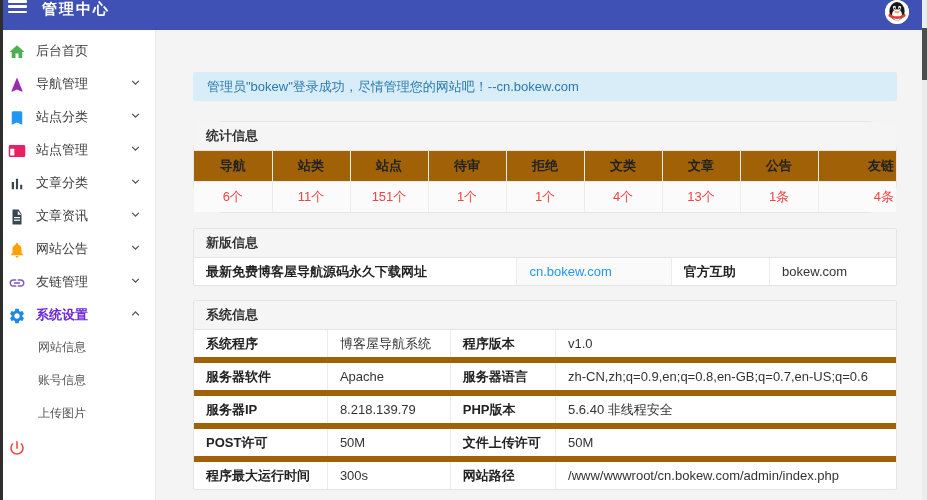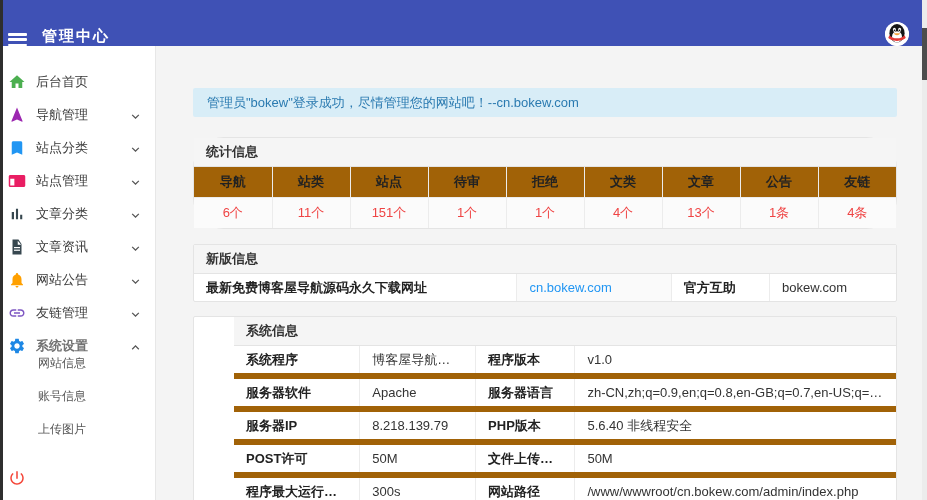--- a/index.html
+++ b/index.html
@@ -1,51 +1,51 @@
 <!DOCTYPE html>
 <html><head>
 <meta charset="utf-8">
 <style>
   * { margin:0; padding:0; box-sizing:border-box; }
   html,body { width:927px; height:500px; overflow:hidden; }
   body { font-family:"Liberation Sans","DejaVu Sans",sans-serif; font-size:13px; color:#333; background:#f4f4f4; position:relative; }
 
   
-  .topbar { height:46px; background:#3f51b5; display:flex; align-items:flex-end; padding:0 10px 0 8px; color:#fff; position:relative; z-index:2; }
+  .topbar { height:30px; background:#3f51b5; display:flex; align-items:flex-start; padding:0 10px 0 8px; color:#fff; position:relative; z-index:2; }
   .hamburger { width:19px; height:13px; display:flex; flex-direction:column; justify-content:space-between; cursor:pointer; }
   .hamburger span { display:block; height:2.5px; background:#fff; border-radius:1px; }
   .topbar-title { font-size:15px; font-weight:bold; margin-left:15px; letter-spacing:2px; }
   .avatar { margin-left:auto; margin-right:8px; width:24px; height:24px; border-radius:50%; overflow:hidden; cursor:pointer; background:#fff; }
 
   
   .layout { display:flex; height:470px; }
   .sidebar { width:156px; background:#fff; border-right:1px solid #e7e7e7; padding-top:12px; flex-shrink:0; }
-  .side-item { height:33px; display:flex; align-items:flex-end; padding:0 12px 0 7px; cursor:pointer; }
+  .side-item { height:33px; display:flex; align-items:flex-start; padding:0 12px 0 7px; cursor:pointer; }
   .side-item .ic { width:19px; height:19px; flex-shrink:0; display:flex; align-items:center; justify-content:center; }
   .side-item .ic svg { width:18px; height:18px; }
   .side-item .lbl { margin-left:10px; font-size:13px; color:#3a3a3a; flex:1; white-space:nowrap; }
-  .side-item.active .lbl { font-weight:bold; color:#737373; }
+  .side-item.active .lbl { font-weight:bold; color:#6d28d9; }
   .side-item .chev { width:15px; height:15px; flex-shrink:0; }
   .side-item .chev svg { width:15px; height:15px; }
   .side-sub { height:33px; display:flex; padding-left:38px; font-size:12px; color:#565656; cursor:pointer; }
 
   
   .main { flex:1; padding:42px 30px 0 37px; overflow:hidden; background:#f4f4f4; }
   .alert { background:#d8edf7; color:#2a7ab0; padding:7px 14px; font-size:13px; border-radius:2px; line-height:15px; }
 
   .card { background:#fff; border:1px solid #e4e4e4; border-radius:2px; }
   .card-stats { margin-top:20px;border-radius:31px; }
   .card-release { margin-top:15px; }
-  .card-system { margin-top:14px;padding-left:40px; }
+  .card-system { margin-top:14px; }
   .card-hd { background:#f5f5f5; border-bottom:1px solid #e4e4e4; padding:5px 12px; font-weight:bold; font-size:13px; color:#333; }
 
   table { width:100%; border-collapse:collapse; font-size:13px; table-layout:fixed; }
   
   .stats-table th, .stats-table td { text-align:center; border-right:1px solid #ececec; padding:6px 2px; overflow:hidden; }
-  .stats-table th:last-child, .stats-table td:last-child { border-right:none; }
+  .stats-table th:last-child, .stats-table td:last-child { border-right:none;text-align:right; }
   .stats-table thead th { font-weight:bold; color:#222; border-bottom:1px solid #ececec; background:#a16207; }
   .stats-table tbody td { color:#ef4444; background:#fbfbfb; }
 
   
   .kv-table td { padding:6px 12px; border-right:1px solid #ececec; border-bottom:6px solid #a16207; line-height:15px; overflow:hidden; white-space:nowrap; text-overflow:ellipsis; }
   .kv-table td:last-child { border-right:none; }
   .kv-table tr:last-child td { border-bottom:none; }
   .kv-table td.key { font-weight:bold; color:#222; }
   .kv-table td.val-link { color:#2196f3; background:#fafafa; cursor:pointer; }
 

